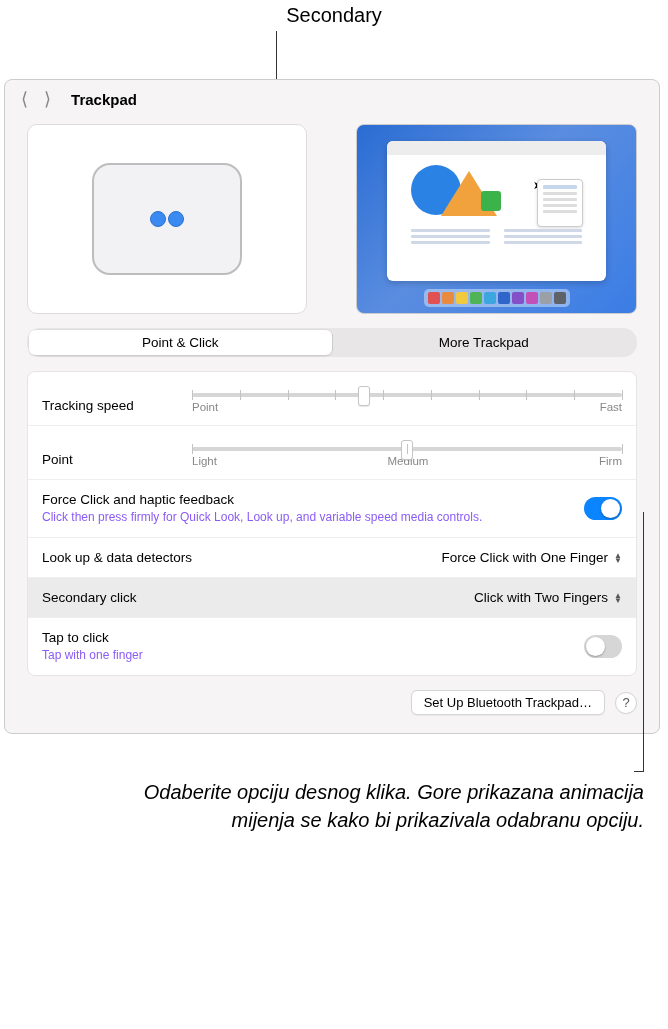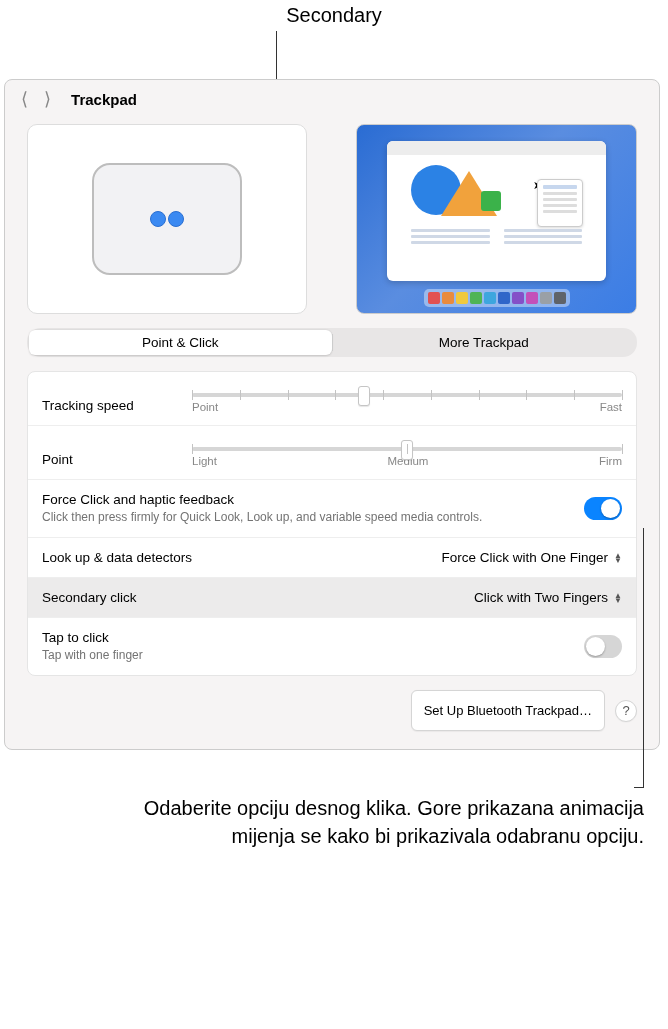--- a/index.html
+++ b/index.html
@@ -229,21 +229,21 @@
   .row {
     padding: 12px 14px;
     border-bottom: 1px solid #eee;
   }
   .row:last-child { border-bottom: none; }
   .row-title {
     font-size: 13.5px;
   }
   .row-desc {
     font-size: 12px;
-    color: #737373;
+    color: #8b5cf6;
     margin-top: 2px;
     line-height: 1.35;
   }
   .slider-row {
     display: flex;
     align-items: flex-end;
   }
   .slider-wrap {
     flex: 1;
     padding-top: 3px;
@@ -326,21 +326,21 @@
     display: flex;
     justify-content: flex-end;
     align-items: center;
     gap: 10px;
     padding: 0 22px 18px;
   }
   .btn {
     background: #fff;
     border: 1px solid #d5d5d5;
     border-radius: 6px;
-    padding: 12px 12px;
+    padding: 4px 12px;
     font-size: 13px;
     box-shadow: 0 0.5px 1px rgba(0,0,0,0.05);
     cursor: pointer;
   }
   .help-btn {
     width: 22px;
     height: 22px;
     border-radius: 50%;
     border: 1px solid #d5d5d5;
     background: #fff;
@@ -375,20 +375,21 @@
     background: #333;
   }
   .callout-bottom {
     position: absolute;
     right: 24px;
     top: 44px;
     text-align: right;
     font-size: 20px;
     line-height: 1.4;
     max-width: 560px;
+    font-style: italic;
   }
 </style>
 </head>
 <body>
 
 <div class="callout-top">Secondary</div>
 <div class="callout-line-top"></div>
 
 <div class="window">
 

